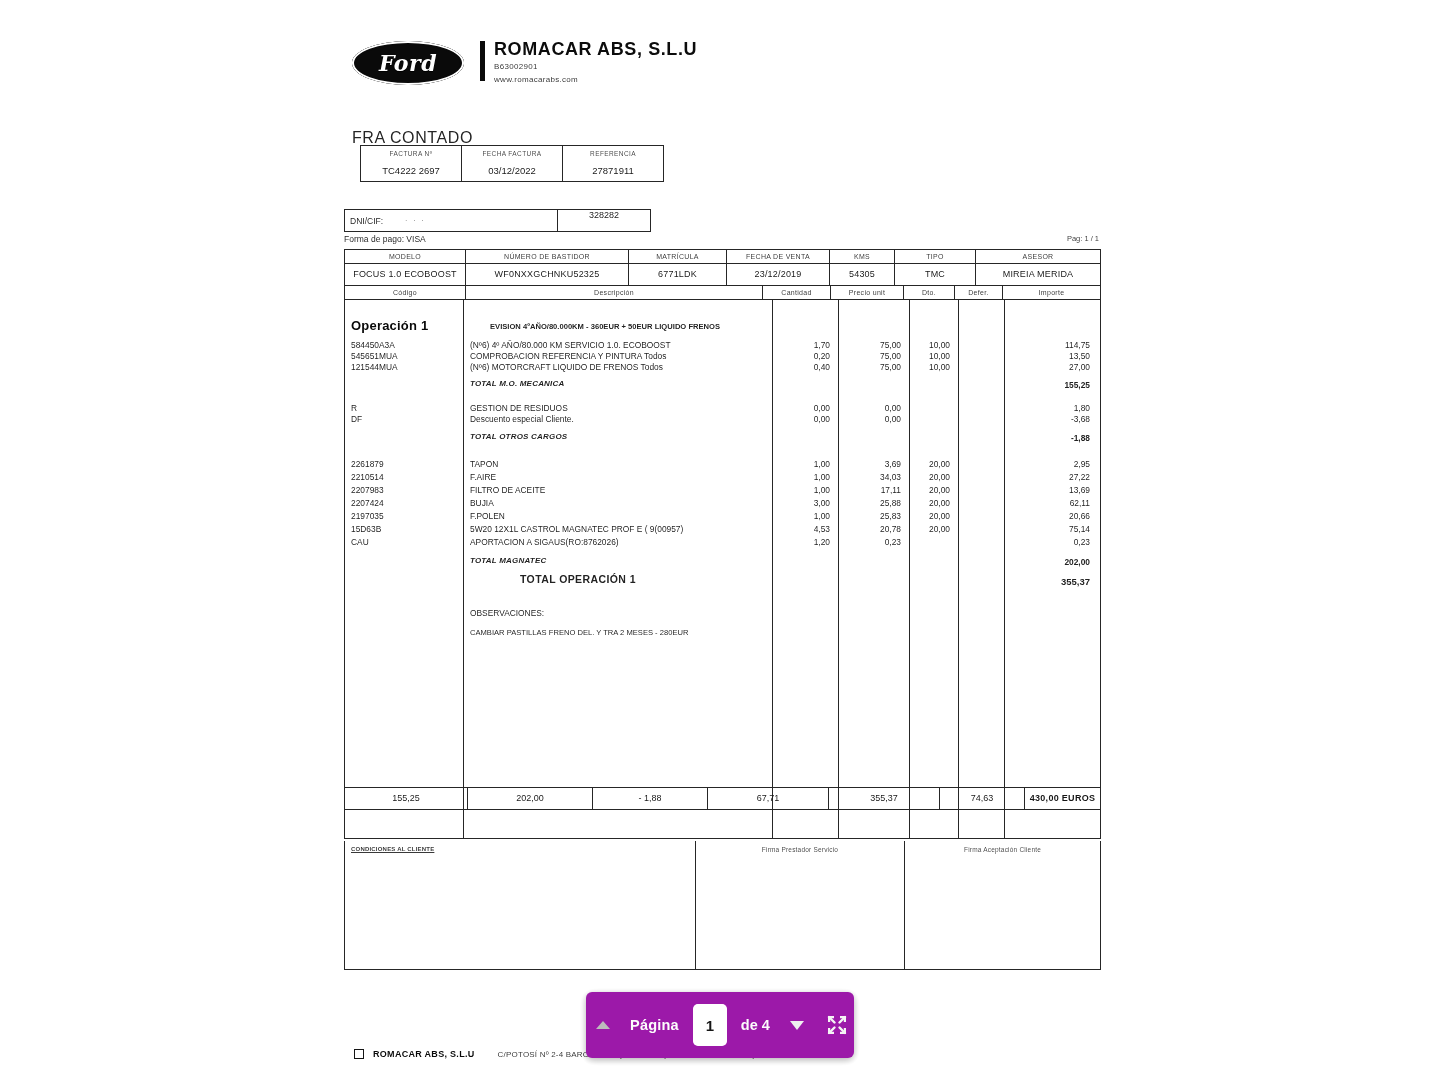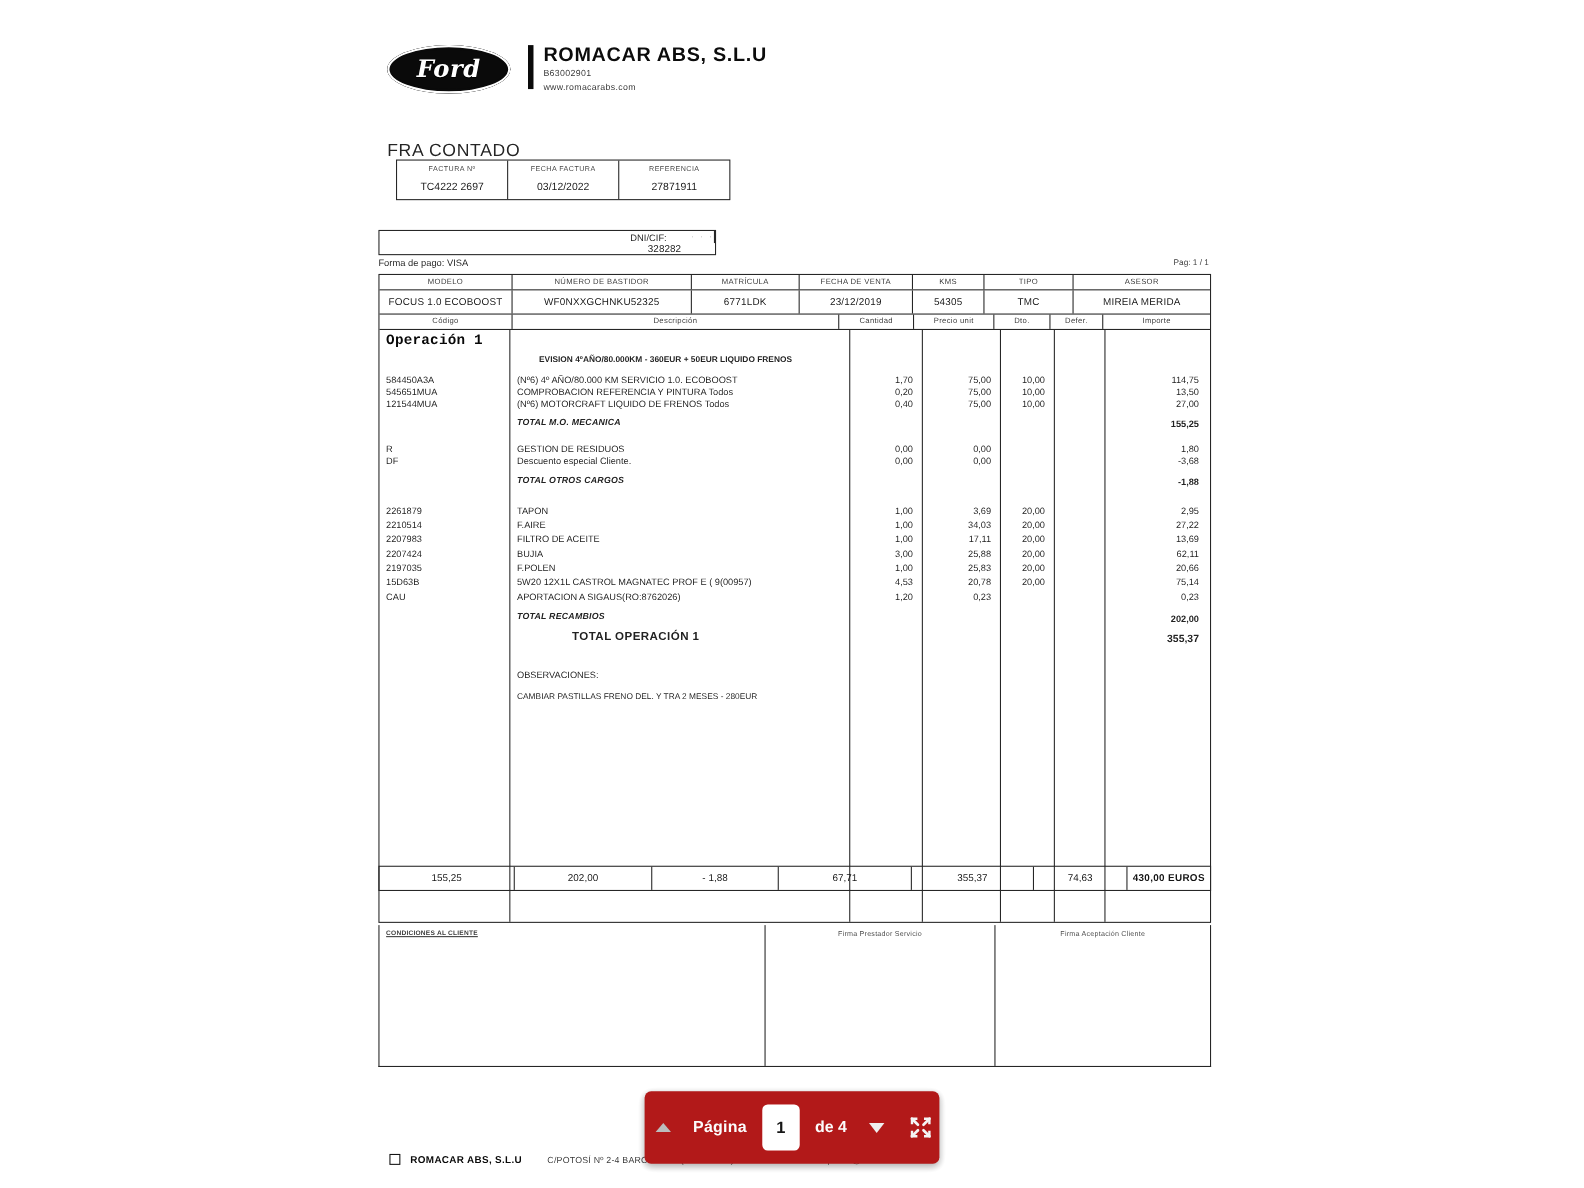--- a/index.html
+++ b/index.html
@@ -123,22 +123,21 @@
 
   
   #dni-box {
     position: absolute;
     left: 4px;
     top: 191px;
     width: 305px;
     height: 21px;
     border: 1px solid #2b2b2b;
     display: flex;
-    align-items: flex-end;
-    flex-direction: column;
+    align-items: flex-start;
   }
   #dni-left {
     flex: 1;
     border-right: 1px solid #2b2b2b;
     height: 100%;
     display: flex;
     align-items: center;
     padding-left: 5px;
     font-size: 8.5px;
     color: #2a2a2a;
@@ -352,21 +351,21 @@
   #footer-name { font-size: 9px; font-weight: bold; letter-spacing: 0.3px; color: #101010; }
   #footer-addr { font-size: 8px; color: #3b3b3b; letter-spacing: 0.2px; margin-left: 14px; }
 
   
   #page-toolbar {
     position: absolute;
     left: 586px;
     top: 992px;
     width: 268px;
     height: 66px;
-    background: #b91c1c;
+    background: #a21caf;
     border-radius: 6px;
     display: flex;
     align-items: center;
     justify-content: center;
     gap: 14px;
     color: #f2f2f2;
     box-shadow: 0 2px 8px rgba(0,0,0,0.35);
   }
   #page-toolbar .tb-btn {
     width: 26px; height: 26px;
@@ -488,21 +487,21 @@
       <div class="tcell c-precio">Precio unit</div>
       <div class="tcell c-dto">Dto.</div>
       <div class="tcell c-defer">Defer.</div>
       <div class="tcell c-importe">Importe</div>
     </div>
 
     <div id="items-body">
 
       <div id="col-codigo" class="colsep">
         <div class="lines">
-          <div class="ln op-title" style="top:4px;font-family:Liberation Mono, monospace;">Operación 1</div>
+          <div class="ln op-title" style="top:20px;">Operación 1</div>
           <div class="ln" style="top:40px;">584450A3A</div>
           <div class="ln" style="top:51px;">545651MUA</div>
           <div class="ln" style="top:62px;">121544MUA</div>
           <div class="ln" style="top:103px;">R</div>
           <div class="ln" style="top:114px;">DF</div>
           <div class="ln" style="top:159px;">2261879</div>
           <div class="ln" style="top:172px;">2210514</div>
           <div class="ln" style="top:185px;">2207983</div>
           <div class="ln" style="top:198px;">2207424</div>
           <div class="ln" style="top:211px;">2197035</div>
@@ -521,21 +520,21 @@
           <div class="ln" style="top:103px;">GESTION DE RESIDUOS</div>
           <div class="ln" style="top:114px;">Descuento especial Cliente.</div>
           <div class="ln ital" style="top:131px;">TOTAL OTROS CARGOS</div>
           <div class="ln" style="top:159px;">TAPON</div>
           <div class="ln" style="top:172px;">F.AIRE</div>
           <div class="ln" style="top:185px;">FILTRO DE ACEITE</div>
           <div class="ln" style="top:198px;">BUJIA</div>
           <div class="ln" style="top:211px;">F.POLEN</div>
           <div class="ln" style="top:224px;">5W20  12X1L CASTROL MAGNATEC PROF E ( 9(00957)</div>
           <div class="ln" style="top:237px;">APORTACION A SIGAUS(RO:8762026)</div>
-          <div class="ln ital" style="top:255px;">TOTAL RECAMBIOS</div>
+          <div class="ln ital" style="top:255px;">TOTAL MAGNATEC</div>
           <div class="ln tot-op" style="top:274px;">TOTAL OPERACIÓN  1</div>
           <div class="ln" style="top:308px;">OBSERVACIONES:</div>
           <div class="ln small" style="top:327px;">CAMBIAR PASTILLAS FRENO DEL. Y TRA 2 MESES - 280EUR</div>
         </div>
       </div>
 
       <div id="col-cant" class="colsep">
         <div class="lines num">
           <div class="ln" style="top:40px;">1,70</div>
           <div class="ln" style="top:51px;">0,20</div>

